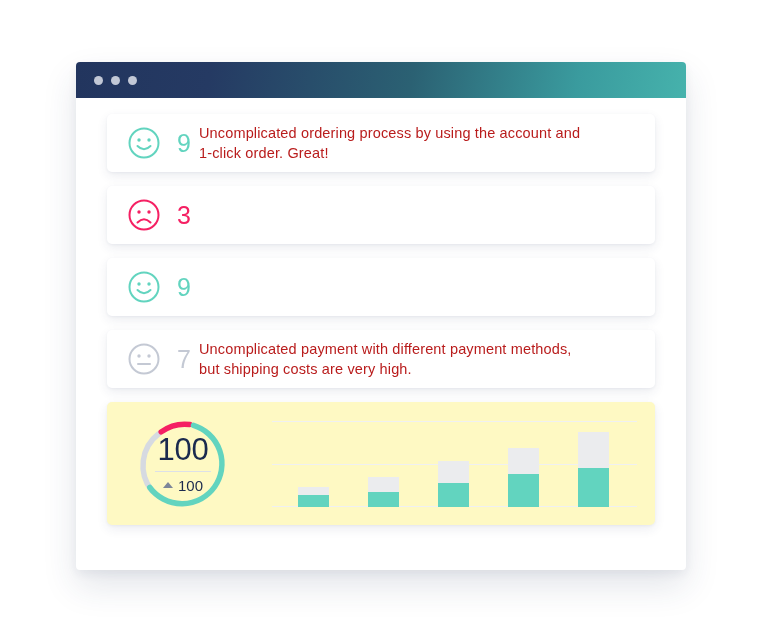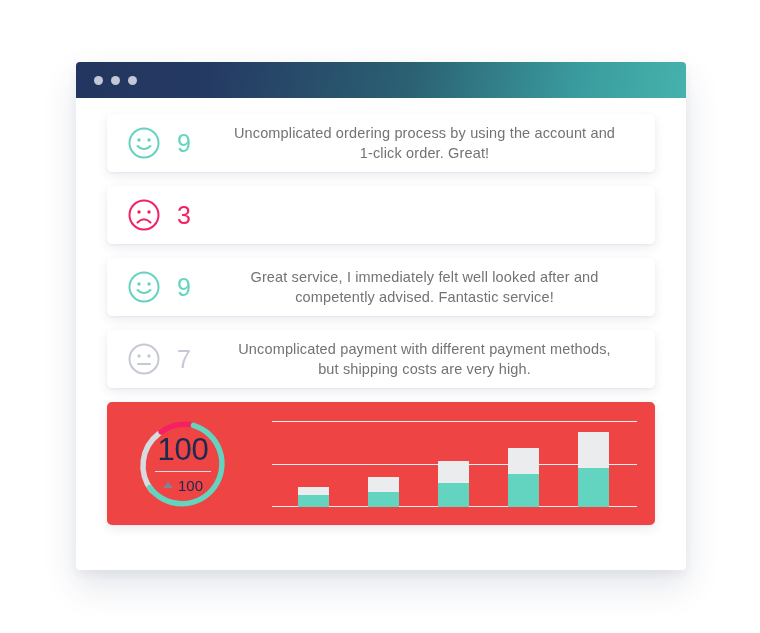--- a/index.html
+++ b/index.html
@@ -74,33 +74,31 @@
     flex: 0 0 auto;
     width: 30px;
     margin-left: 8px;
     font-size: 25px;
     line-height: 1;
     text-align: center;
     font-weight: 400;
   }
   .review-text {
     flex: 1 1 auto;
-    margin-left: 13px;
     font-size: 14.5px;
     line-height: 1.38;
-    color: #737373;
+    color: #b91c1c;
     letter-spacing: 0.01em;
     white-space: pre-line;
-    text-align: center;
   }
 
   
   #summary-card {
     position: relative;
-    background: #ef4444;
+    background: #fef9c3;
     border-radius: 5px;
     box-shadow: 0 4px 11px rgba(45, 60, 95, 0.09),
                 0 1px 3px rgba(45, 60, 95, 0.05);
     height: 123px;
     display: flex;
     align-items: center;
     padding: 0 8px 0 22px;
     box-sizing: border-box;
   }
 
@@ -232,22 +230,20 @@
       <div class="review-card">
         <span class="face-icon">
           <svg width="34" height="34" viewBox="0 0 34 34">
             <circle cx="17" cy="17" r="14.5" fill="none" stroke="#62D4BF" stroke-width="2"></circle>
             <circle cx="12" cy="14" r="1.7" fill="#62D4BF"></circle>
             <circle cx="22" cy="14" r="1.7" fill="#62D4BF"></circle>
             <path d="M10.5 20 Q17 26.5 23.5 20" fill="none" stroke="#62D4BF" stroke-width="2" stroke-linecap="round"></path>
           </svg>
         </span>
         <span class="score" style="color:#62D4BF">9</span>
-        <span class="review-text">Great service, I immediately felt well looked after and
-competently advised. Fantastic service!</span>
       </div>
 
       <div class="review-card">
         <span class="face-icon">
           <svg width="34" height="34" viewBox="0 0 34 34">
             <circle cx="17" cy="17" r="14.5" fill="none" stroke="#C4C9D4" stroke-width="2"></circle>
             <circle cx="12" cy="14" r="1.7" fill="#C4C9D4"></circle>
             <circle cx="22" cy="14" r="1.7" fill="#C4C9D4"></circle>
             <path d="M11 22 L23 22" fill="none" stroke="#C4C9D4" stroke-width="2" stroke-linecap="round"></path>
           </svg>

